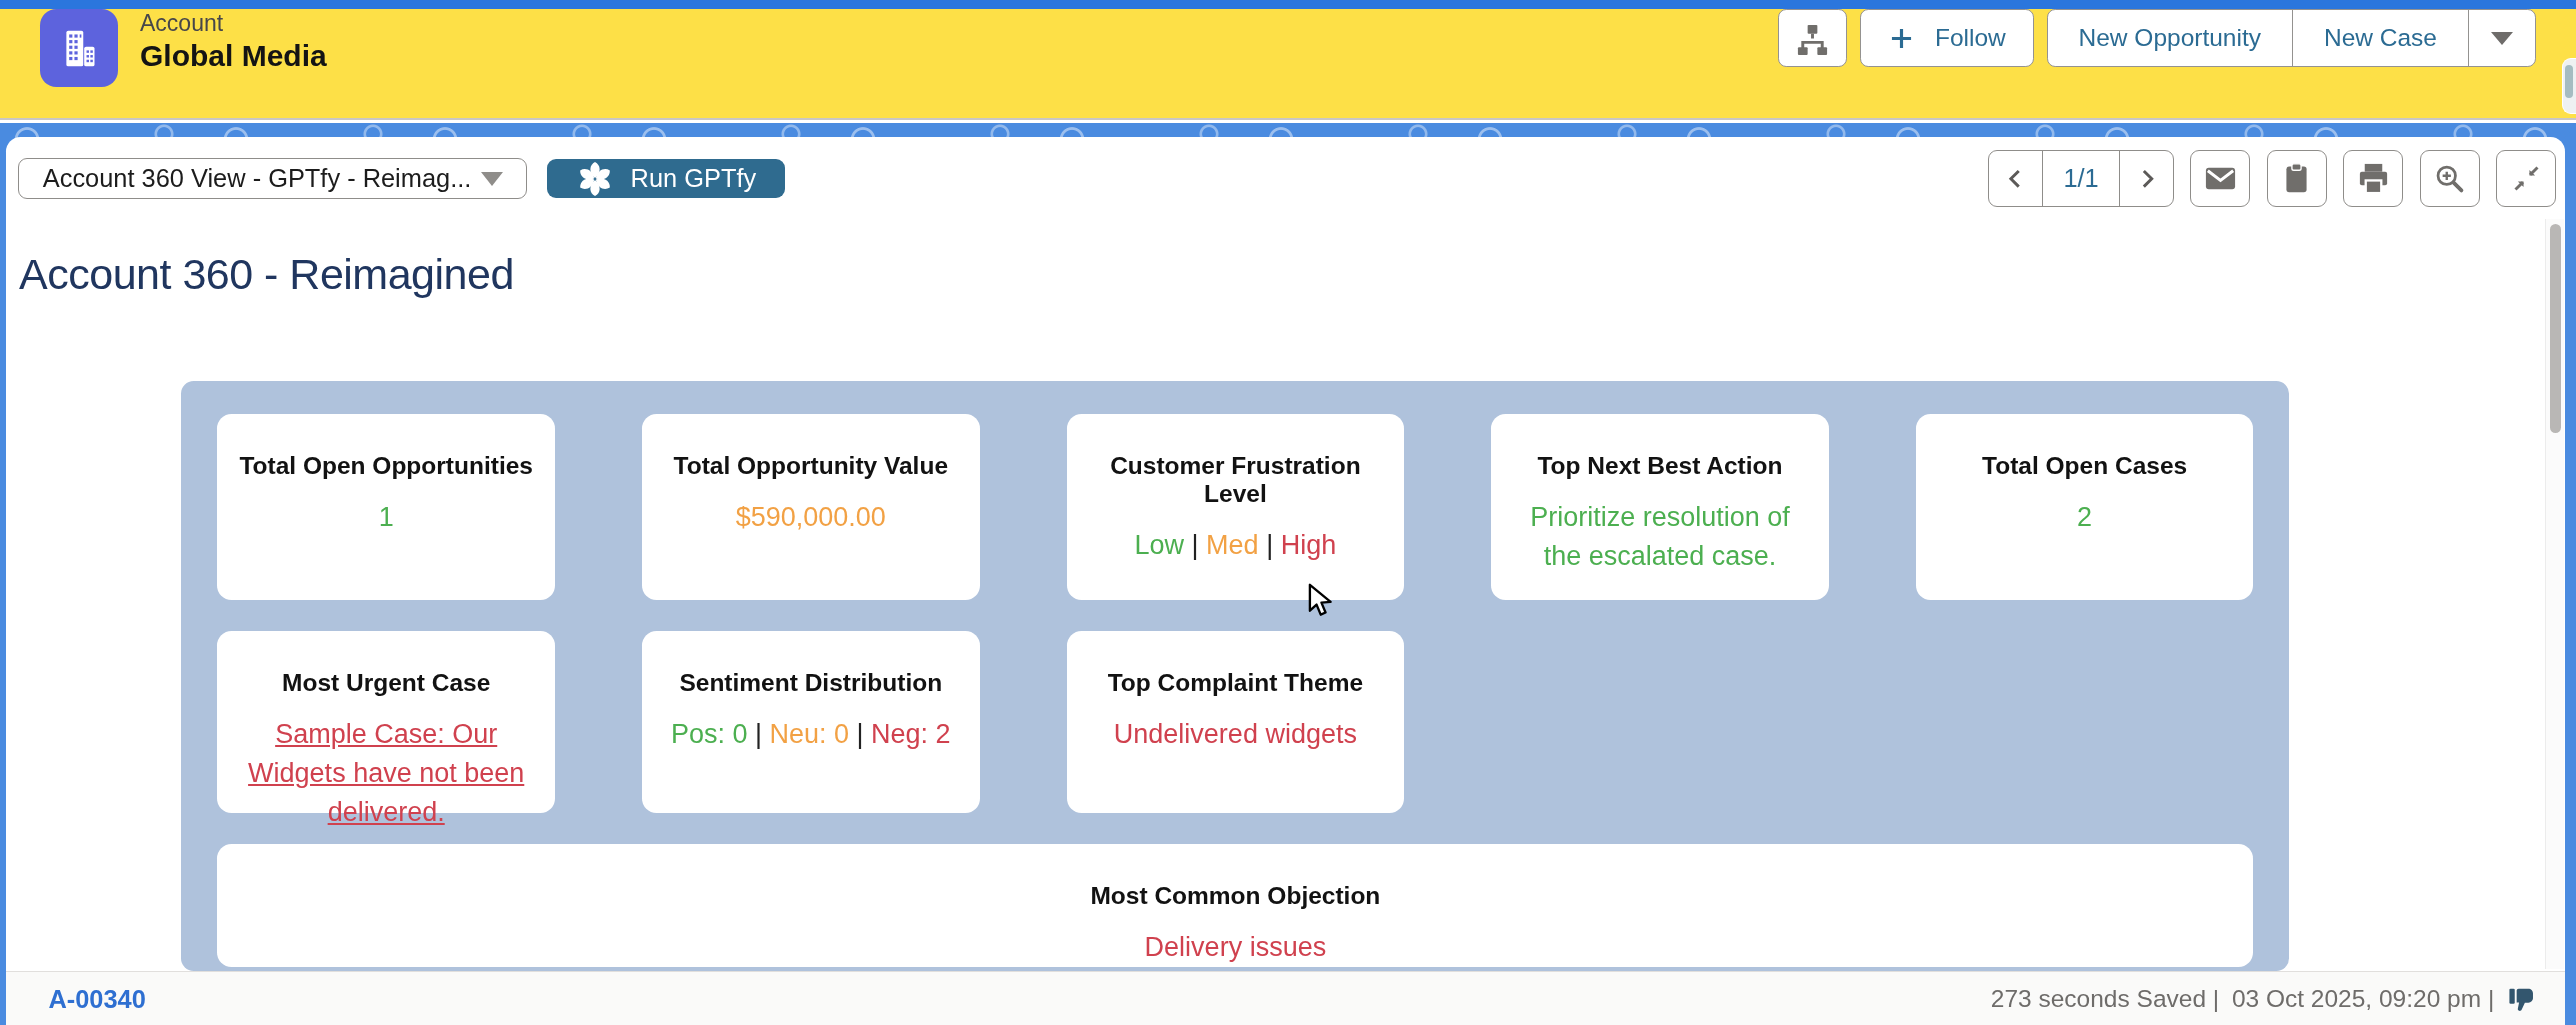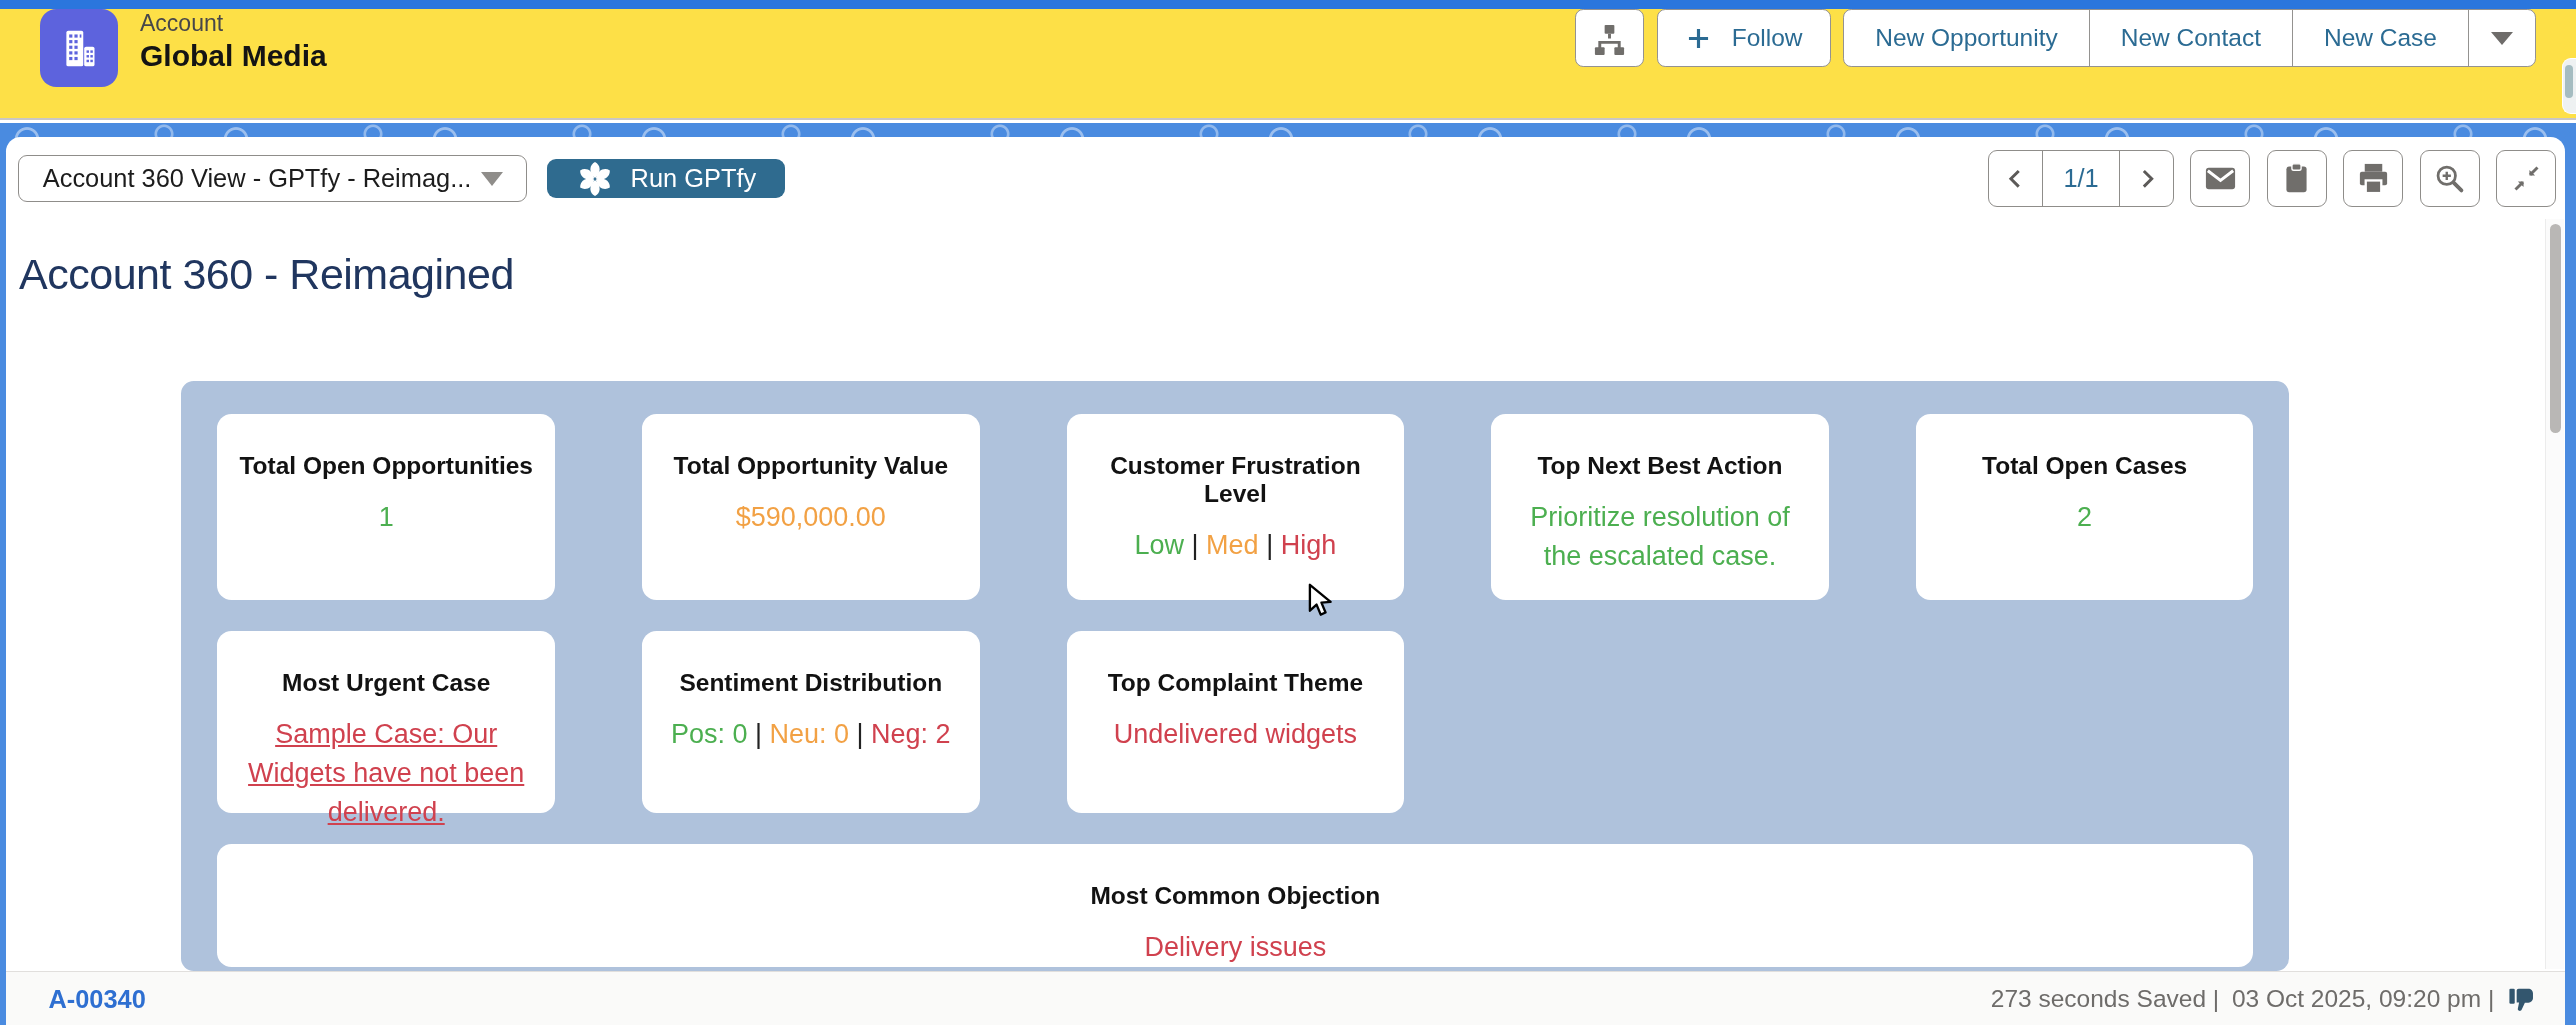--- a/index.html
+++ b/index.html
@@ -57,21 +57,21 @@
       radial-gradient(circle 18px at 100px 36px, rgba(74,139,224,0) 11.8px, rgba(255,255,255,.35) 12.7px, rgba(255,255,255,.35) 14.5px, rgba(74,139,224,0) 15.4px),
       radial-gradient(circle 11px at 164px 11px, rgba(74,139,224,0) 6.4px, rgba(255,255,255,.4) 7.3px, rgba(255,255,255,.4) 9px, rgba(74,139,224,0) 10px);
     background-size:209px 58px;
     padding:13.6px 11px 0 6.4px;
   }
   .panel { position:relative; width:100%; height:100%; background:#fff; border-radius:14.5px 14.5px 0 0; overflow:hidden; }
 
   
   .vtoolbar { position:absolute; top:13.6px; left:11.8px; right:9px; display:flex; align-items:center; }
   .view-select {
-    width:509px; height:47px; background:#fff; border:1.8px solid #8f8d8a; border-radius:9px;
+    width:509px; height:41px; background:#fff; border:1.8px solid #8f8d8a; border-radius:9px;
     display:flex; align-items:center; padding:0 23.6px; font-size:25.4px; color:#1c1c1c; cursor:pointer;
   }
   .view-select .caret-down { margin-left:auto; border-left-width:11.8px; border-right-width:11.8px; border-top-width:14.5px; border-top-color:#8f8d8a; }
   .run-btn {
     margin-left:20px; height:39px; padding:0 29px; background:#2f6b8f; border:none; border-radius:9px;
     color:#fff; font-size:25.4px; display:flex; align-items:center; gap:16.4px; cursor:pointer;
   }
   .right-controls { margin-left:auto; display:flex; align-items:center; gap:16.4px; }
   .pager { display:flex; height:57px; border:1.8px solid #8f8d8a; border-radius:9px; background:#fff; overflow:hidden; align-items:stretch; }
   .pager .pseg { width:53px; display:flex; align-items:center; justify-content:center; cursor:pointer; }
@@ -171,21 +171,20 @@
       </svg>
     </button>
     <button class="btn btn-follow">
       <svg width="27" height="27" viewBox="0 0 24 24">
         <path d="M12 3.5 V20.5 M3.5 12 H20.5" stroke="#2b6b93" stroke-width="2.8" fill="none"></path>
       </svg>
       <span>Follow</span>
     </button>
     <div class="btn-group">
       <div class="seg">New Opportunity</div>
-      <div class="seg">New Contact</div>
       <div class="seg">New Case</div>
       <div class="seg seg-caret">
         <span class="caret-down"></span>
       </div>
     </div>
   </div>
 </header>
 
 <div class="corner-scroll">
     <div class="thumb"></div>

